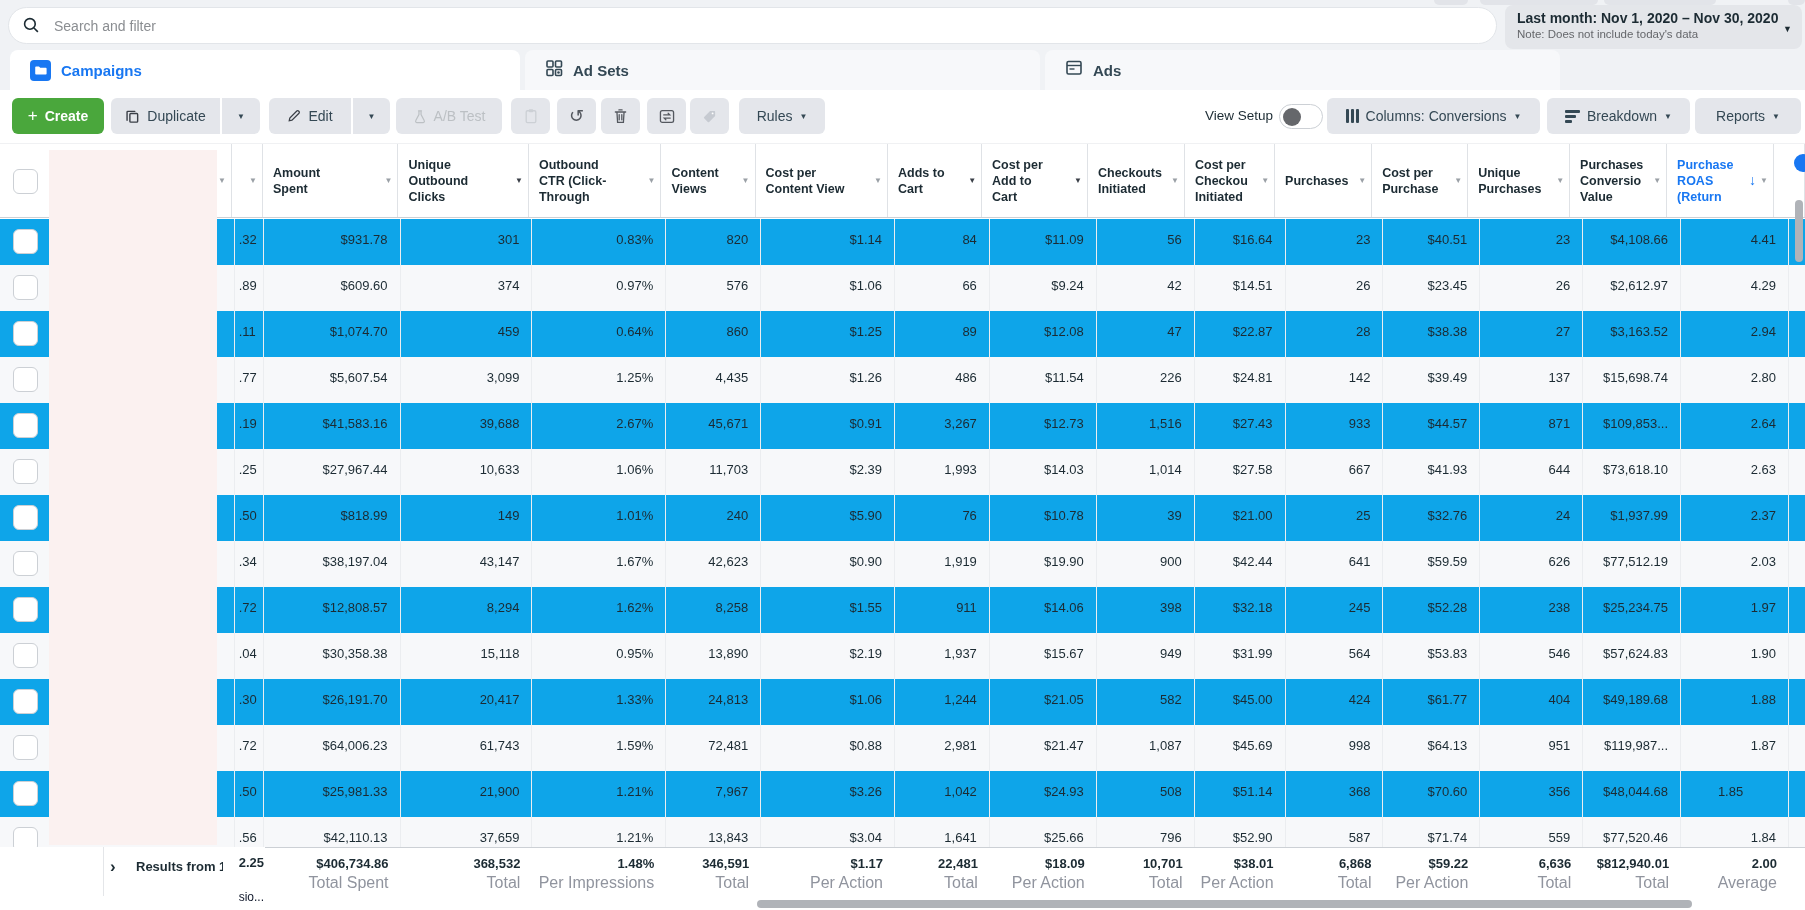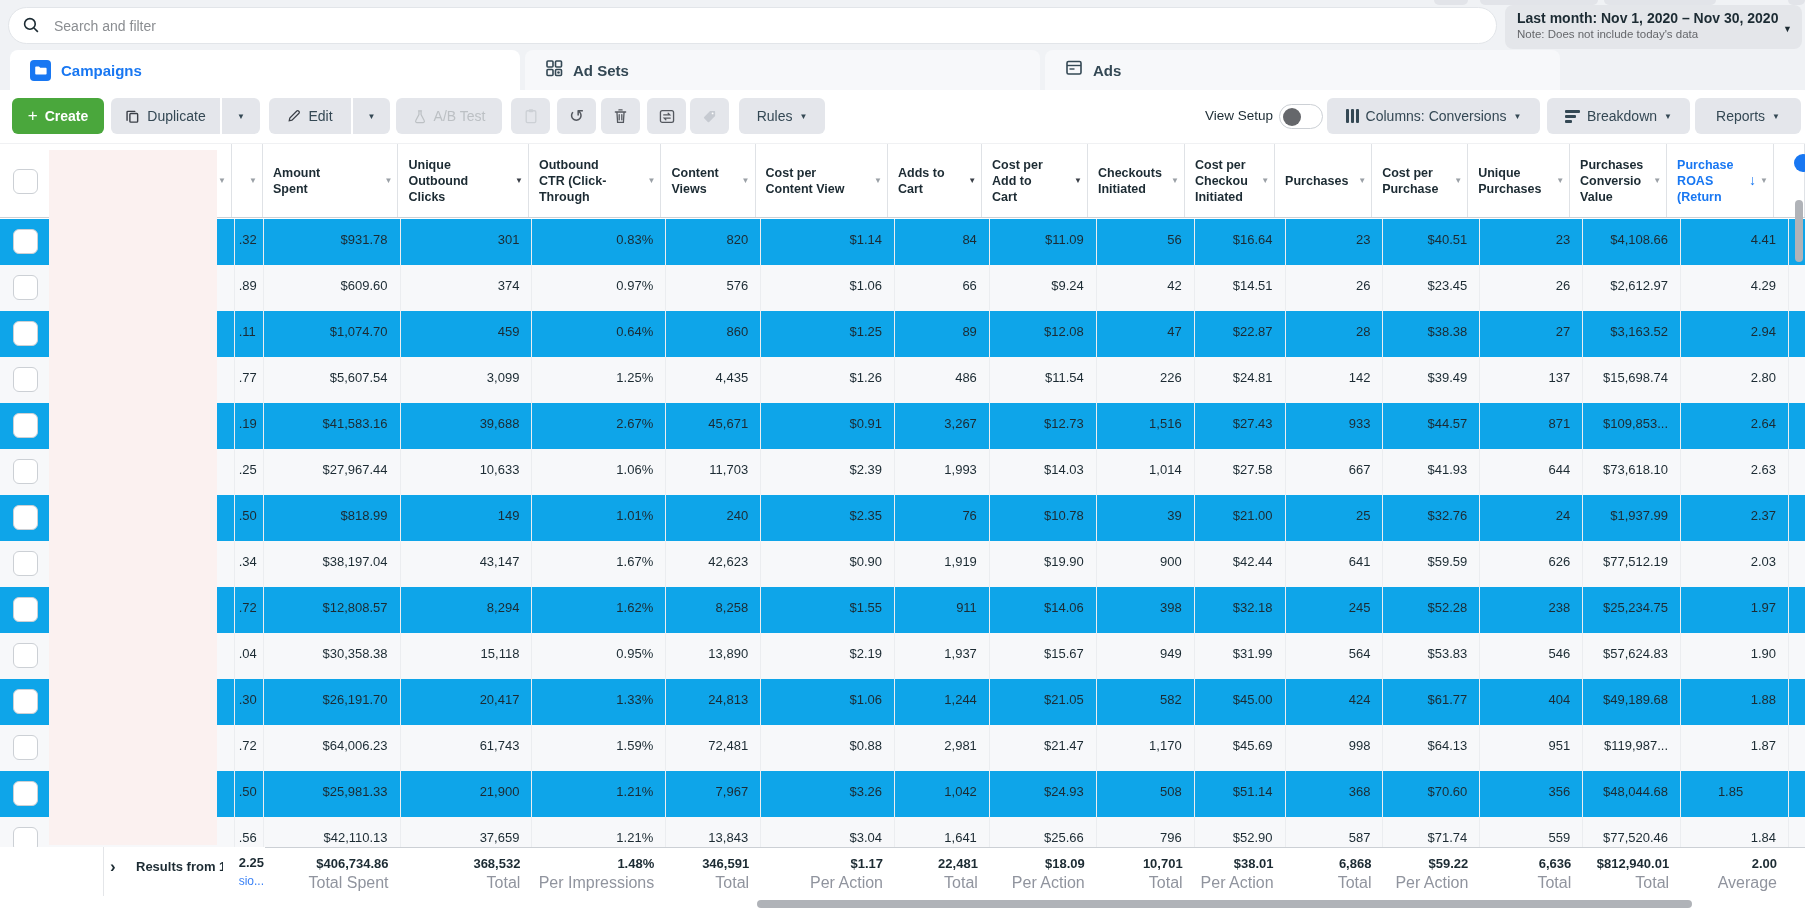--- a/index.html
+++ b/index.html
@@ -84,21 +84,21 @@
   .tf .val { font-size:13px; font-weight:bold; color:#1c2b33; }
   .tf .sub { font-size:16px; color:#90949e; margin-top:3px; }
   .results-cell { position:absolute; left:0; top:704px; height:49px; width:265px; z-index:13;
     background:#fff; }
   .results-chevron { position:absolute; left:110px; top:10px; font-size:17px; font-weight:bold;
     color:#1c2b33; cursor:pointer; }
   .results-label { position:absolute; left:136px; top:12px; font-size:13px; font-weight:bold; color:#1c2b33; }
   .count-clip { display:inline-block; width:4px; overflow:hidden; vertical-align:bottom; }
   .hidden-total { position:absolute; right:1541px; top:712px; z-index:14; text-align:right; }
   .hidden-total .val { font-size:13px; font-weight:bold; }
-  .hidden-total .sub { font-size:12px; color:#3b82f6; margin-top:4px; }
+  .hidden-total .sub { font-size:12px; color:#0f172a; margin-top:20px; }
   .tfoot-divider { position:absolute; left:103px; top:704px; height:49px; width:1px; background:#e4e6e9; z-index:14; }
   
   .redaction { position:absolute; left:49px; top:150px; width:168px; height:695px;
     background:#fbf1f0; z-index:8; }
   
   .vscroll { position:absolute; right:2px; top:200px; width:8px; height:62px; background:#b0b3b8;
     border-radius:4px; z-index:20; cursor:pointer; }
   .hscroll { position:absolute; left:757px; top:900px; width:935px; height:8px; background:#b0b3b8;
     border-radius:4px; z-index:20; cursor:pointer; }
   .extra-col-icon { position:absolute; left:1794px; top:154px; width:18px; height:18px;
@@ -520,21 +520,21 @@
         <div class="tr">
           <div class="td nob" style="width: 48px; padding: 0px;">
             <div class="cb row-cb"></div>
           </div>
           <div class="td" style="width: 187px;"></div>
           <div class="td" style="width: 29px;">.50</div>
           <div class="td" style="width: 137px;">$818.99</div>
           <div class="td" style="width: 132px;">149</div>
           <div class="td" style="width: 134px;">1.01%</div>
           <div class="td" style="width: 95px;">240</div>
-          <div class="td" style="width: 134px;">$2.35</div>
+          <div class="td" style="width: 134px;">$5.90</div>
           <div class="td" style="width: 95px;">76</div>
           <div class="td" style="width: 107px;">$10.78</div>
           <div class="td" style="width: 98px;">39</div>
           <div class="td" style="width: 91px;">$21.00</div>
           <div class="td" style="width: 98px;">25</div>
           <div class="td" style="width: 97px;">$32.76</div>
           <div class="td" style="width: 103px;">24</div>
           <div class="td" style="width: 98px;">$1,937.99</div>
           <div class="td" style="width: 108px;">2.37</div>
           <div class="td nob" style="width: 14px;"></div>
@@ -633,21 +633,21 @@
           </div>
           <div class="td" style="width: 187px;"></div>
           <div class="td" style="width: 29px;">.72</div>
           <div class="td" style="width: 137px;">$64,006.23</div>
           <div class="td" style="width: 132px;">61,743</div>
           <div class="td" style="width: 134px;">1.59%</div>
           <div class="td" style="width: 95px;">72,481</div>
           <div class="td" style="width: 134px;">$0.88</div>
           <div class="td" style="width: 95px;">2,981</div>
           <div class="td" style="width: 107px;">$21.47</div>
-          <div class="td" style="width: 98px;">1,170</div>
+          <div class="td" style="width: 98px;">1,087</div>
           <div class="td" style="width: 91px;">$45.69</div>
           <div class="td" style="width: 98px;">998</div>
           <div class="td" style="width: 97px;">$64.13</div>
           <div class="td" style="width: 103px;">951</div>
           <div class="td" style="width: 98px;">$119,987...</div>
           <div class="td" style="width: 108px;">1.87</div>
           <div class="td nob" style="width: 14px;"></div>
         </div>
         <div class="tr">
           <div class="td nob" style="width: 48px; padding: 0px;">

